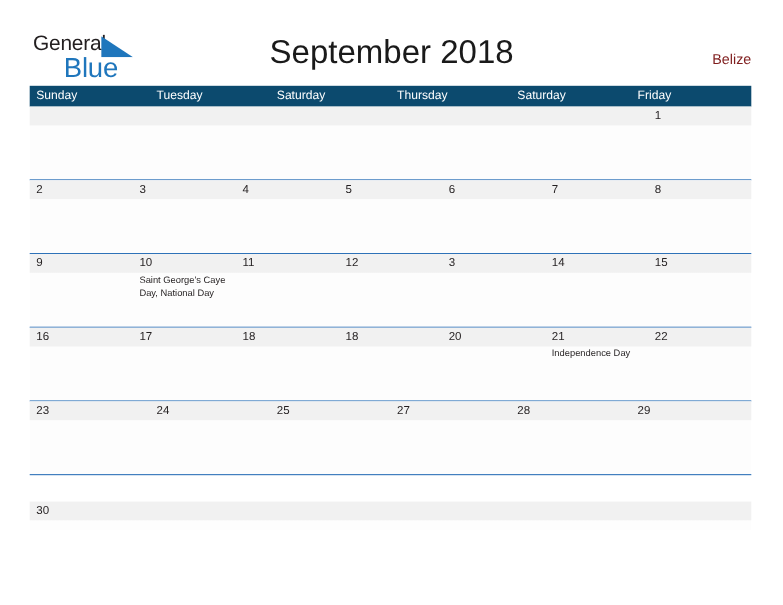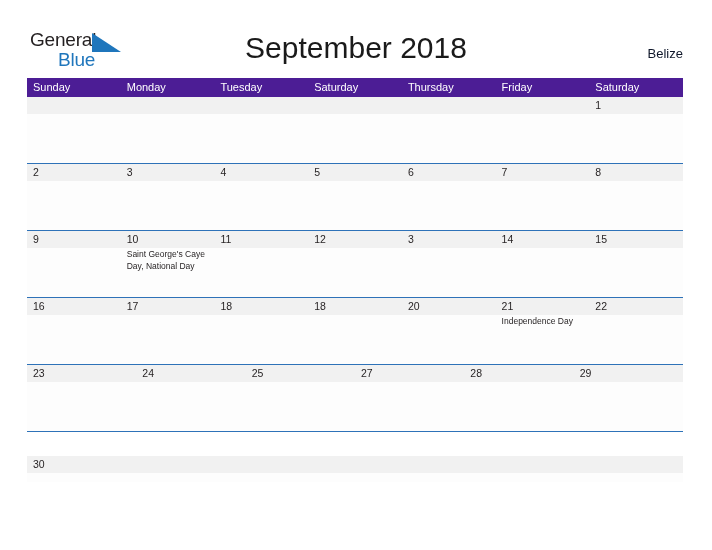--- a/index.html
+++ b/index.html
@@ -49,21 +49,21 @@
     position: absolute;
     left: 62px;
     top: 3px;
     width: 29px;
     height: 19px;
   }
   .logo-blue {
     position: absolute;
     left: 28px;
     top: 20px;
-    font-size: 19px;
+    font-size: 25px;
     letter-spacing: -0.2px;
     color: #1f76bc;
     font-family: "Liberation Sans", sans-serif;
   }
   .title {
     position: absolute;
     left: 0;
     top: 31px;
     width: 712px;
     text-align: center;
@@ -71,35 +71,35 @@
     color: #1a1a1a;
     font-family: "Liberation Sans", sans-serif;
     font-weight: normal;
     letter-spacing: 0px;
   }
   .region {
     position: absolute;
     right: 29px;
     top: 46px;
     font-size: 13px;
-    color: #0f172a;
+    color: #7f1d1d;
   }
 
   
   .calendar {
     position: absolute;
     left: 27px;
     top: 78px;
     width: 656px;
   }
   .dow-row {
     display: flex;
     width: 656px;
     height: 19px;
-    background: #4c1d95;
+    background: #0c4a6e;
   }
   .dow {
     flex: 1 1 0;
     color: #ffffff;
     font-size: 11px;
     line-height: 19px;
     padding-left: 6px;
     box-sizing: border-box;
     overflow: hidden;
     white-space: nowrap;
@@ -164,26 +164,25 @@
     </div>
 
     <div class="title">September 2018</div>
     <div class="region">Belize</div>
   </div>
 
   <div class="calendar">
 
     <div class="dow-row">
       <div class="dow">Sunday</div>
-      <div class="dow">Monday</div>
       <div class="dow">Tuesday</div>
       <div class="dow">Saturday</div>
       <div class="dow">Thursday</div>
+      <div class="dow">Saturday</div>
       <div class="dow">Friday</div>
-      <div class="dow">Saturday</div>
     </div>
 
     <div id="weeks-host">
         <div class="week">
           <div class="week-inner">
             <div class="daycell empty">
               <div class="daynum"></div>
             </div>
             <div class="daycell empty">
               <div class="daynum"></div>

